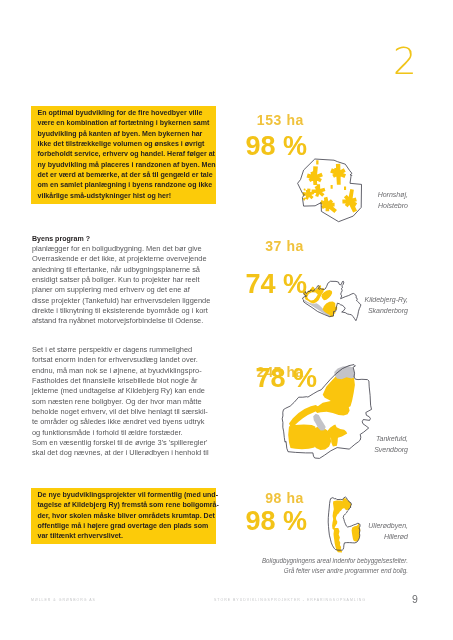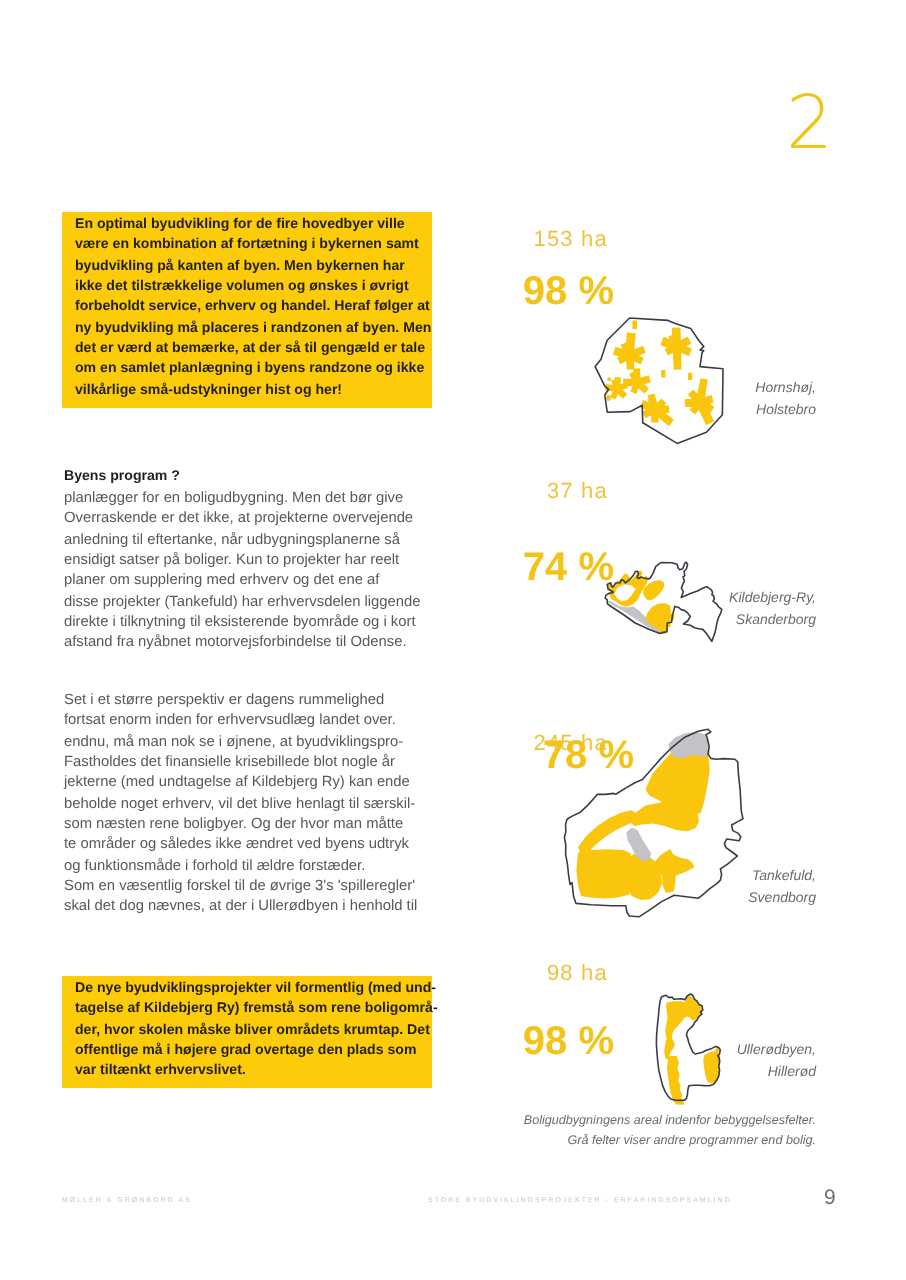--- a/index.html
+++ b/index.html
@@ -11,23 +11,23 @@
   .chapnum{position:absolute;left:393px;top:43px;font-size:37px;line-height:37px;
            color:#f0c419;font-weight:300;font-family:"DejaVu Sans",sans-serif;}
 
   .ybox{position:absolute;background:#fccb09;}
   .ybox .inner{color:#231f20;font-weight:bold;font-size:7.05px;line-height:10.35px;
                padding:2.5px 0 2.5px 6.5px;white-space:nowrap;}
 
   .sechead{position:absolute;color:#231f20;font-weight:bold;font-size:7.05px;line-height:10.35px;}
   .para{position:absolute;color:#58585b;font-size:7.42px;line-height:10.35px;white-space:nowrap;}
 
-  .statnum{position:absolute;color:#f3c318;font-weight:bold;font-size:20px;
+  .statnum{position:absolute;color:#f3c318;font-weight:bold;font-size:27px;
            line-height:30.5px;text-align:right;width:120px;}
-  .statha{position:absolute;color:#f0c23c;font-weight:normal;font-size:11px;
+  .statha{position:absolute;color:#f0c23c;font-weight:bold;font-size:14px;
           line-height:9.6px;text-align:right;width:120px;letter-spacing:0.6px;}
   .maplabel{position:absolute;color:#6b6b6e;font-size:7.0px;line-height:10.5px;
             font-style:italic;text-align:right;width:120px;}
   .caption{position:absolute;color:#6b6b6e;font-size:6.3px;line-height:10.4px;
            font-style:italic;text-align:right;width:220px;}
 
   .footer{position:absolute;color:#c6c7c9;font-size:3.5px;letter-spacing:1px;
           font-family:"Liberation Sans",sans-serif;}
   .pagenum{position:absolute;color:#6d6e71;font-size:10.5px;font-family:"Liberation Sans",sans-serif;}
 
@@ -69,22 +69,22 @@
       <div>direkte i tilknytning til eksisterende byområde og i kort</div>
       <div>afstand fra nyåbnet motorvejsforbindelse til Odense.</div>
     </div>
 
   <div class="para" style="left:32px;top:345px;">
       <div>Set i et større perspektiv er dagens rummelighed</div>
       <div>fortsat enorm inden for erhvervsudlæg landet over.</div>
       <div>endnu, må man nok se i øjnene, at byudviklingspro-</div>
       <div>Fastholdes det finansielle krisebillede blot nogle år</div>
       <div>jekterne (med undtagelse af Kildebjerg Ry) kan ende</div>
+      <div>som næsten rene boligbyer. Og der hvor man måtte</div>
       <div>beholde noget erhverv, vil det blive henlagt til særskil-</div>
-      <div>som næsten rene boligbyer. Og der hvor man måtte</div>
       <div>te områder og således ikke ændret ved byens udtryk</div>
       <div>og funktionsmåde i forhold til ældre forstæder.</div>
       <div>Som en væsentlig forskel til de øvrige 3's 'spilleregler'</div>
       <div>skal det dog nævnes, at der i Ullerødbyen i henhold til</div>
     </div>
 
   <div class="ybox" style="left:31px;top:487.5px;width:185px;">
     <div class="inner">
         <div>De nye byudviklingsprojekter vil formentlig (med und-</div>
         <div>tagelse af Kildebjerg Ry) fremstå som rene boligområ-</div>
@@ -131,21 +131,21 @@
   <div class="maplabel" style="left:288px;top:434px;">
     <div>Tankefuld,</div>
     <div>Svendborg</div>
   </div>
 
   <svg class="map" style="left:0;top:0;width:453px;height:640px;" viewBox="0 0 453 640">
     <path class="yf" d="M333.3,501.3L336.6,500.6L340.9,500.6L342.4,501.3L343.1,499.0L344.9,497.9L346.2,498.7L347.1,500.0L348.8,501.0L350.6,503.0L351.3,505.3L350.5,506.9L349.0,508.9L347.2,510.2L345.7,509.9L344.9,508.6L343.5,508.3L342.2,508.9L341.2,510.6L339.9,511.6L338.9,513.2L337.6,514.2L336.6,515.9L335.9,517.9L336.3,519.9L337.3,521.5L337.1,523.5L335.9,525.2L334.9,527.2L334.3,529.1L333.4,529.8L332.5,528.8L332.1,525.8L332.5,522.5L333.2,519.2L332.6,515.9L333.0,512.6L333.8,509.3L333.4,505.9L333.0,503.3ZM333.9,528.0L338.3,528.0L339.5,531.2L338.7,534.4L339.9,537.5L339.1,540.3L340.3,542.7L339.9,545.1L341.1,547.1L340.7,549.4L341.9,551.0L342.0,552.4L337.9,552.2L336.3,549.8L335.4,546.6L334.7,543.4L334.3,540.3L333.8,537.1L333.5,533.9L333.9,530.7ZM352.2,527.5L354.6,526.2L357.0,525.7L358.6,523.6L359.8,524.1L359.2,526.4L360.0,527.5L360.3,530.7L359.4,532.7L360.0,535.1L359.4,537.6L358.6,539.9L357.2,541.3L355.4,541.6L353.7,540.8L352.9,538.7L352.4,535.9L351.9,533.1L351.6,530.3Z"></path>
     <path class="outline" d="M330.7,498.5L332.9,497.6L334.3,498.7L336.2,498.7L336.9,499.6L340.7,499.4L342.5,499.8L343.7,497.9L345.4,497.0L346.5,497.8L347.2,499.6L348.5,500.6L349.5,502.2L351.0,502.9L351.4,505.1L350.2,506.0L351.0,507.1L349.5,508.2L348.5,510.1L347.4,511.1L346.5,512.8L345.4,513.9L343.9,515.4L343.2,517.4L343.9,519.3L344.4,521.4L345.4,523.8L346.3,525.9L347.6,527.0L349.3,526.6L351.2,526.1L353.2,525.1L355.9,524.2L357.9,523.2L359.4,523.8L360.1,524.9L359.8,527.0L358.8,527.9L359.6,528.9L359.8,531.0L359.4,533.2L359.8,535.1L359.4,537.9L358.5,539.9L357.0,542.0L354.9,542.9L352.3,542.8L349.5,542.6L346.7,542.6L344.4,542.9L343.9,545.1L343.7,547.4L343.2,549.3L342.3,550.1L339.9,550.2L337.6,550.1L335.4,549.5L334.1,548.2L332.6,545.8L331.3,542.8L330.4,539.2L329.4,535.2L328.9,531.0L328.5,526.6L328.2,522.1L328.3,517.6L328.7,512.8L329.2,508.1L329.6,503.4L330.1,500.4Z"></path>
   </svg>
 
-  <div class="statha" style="left:184px;top:483px;">98 ha</div>
+  <div class="statha" style="left:184px;top:494px;">98 ha</div>
   <div class="statnum" style="left:187px;top:505.5px;">98 %</div>
   <div class="maplabel" style="left:288px;top:521px;">
     <div>Ullerødbyen,</div>
     <div>Hillerød</div>
   </div>
 
   <div class="caption" style="left:188px;top:556px;">
     <div>Boligudbygningens areal indenfor bebyggelsesfelter.</div>
     <div>Grå felter viser andre programmer end bolig.</div>
   </div>

